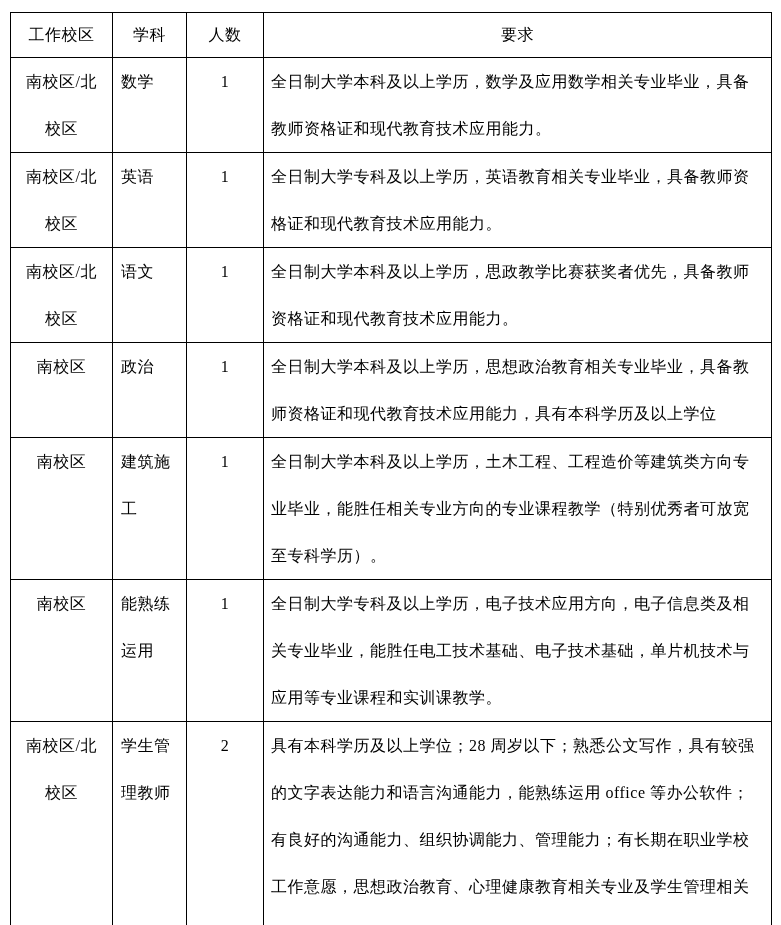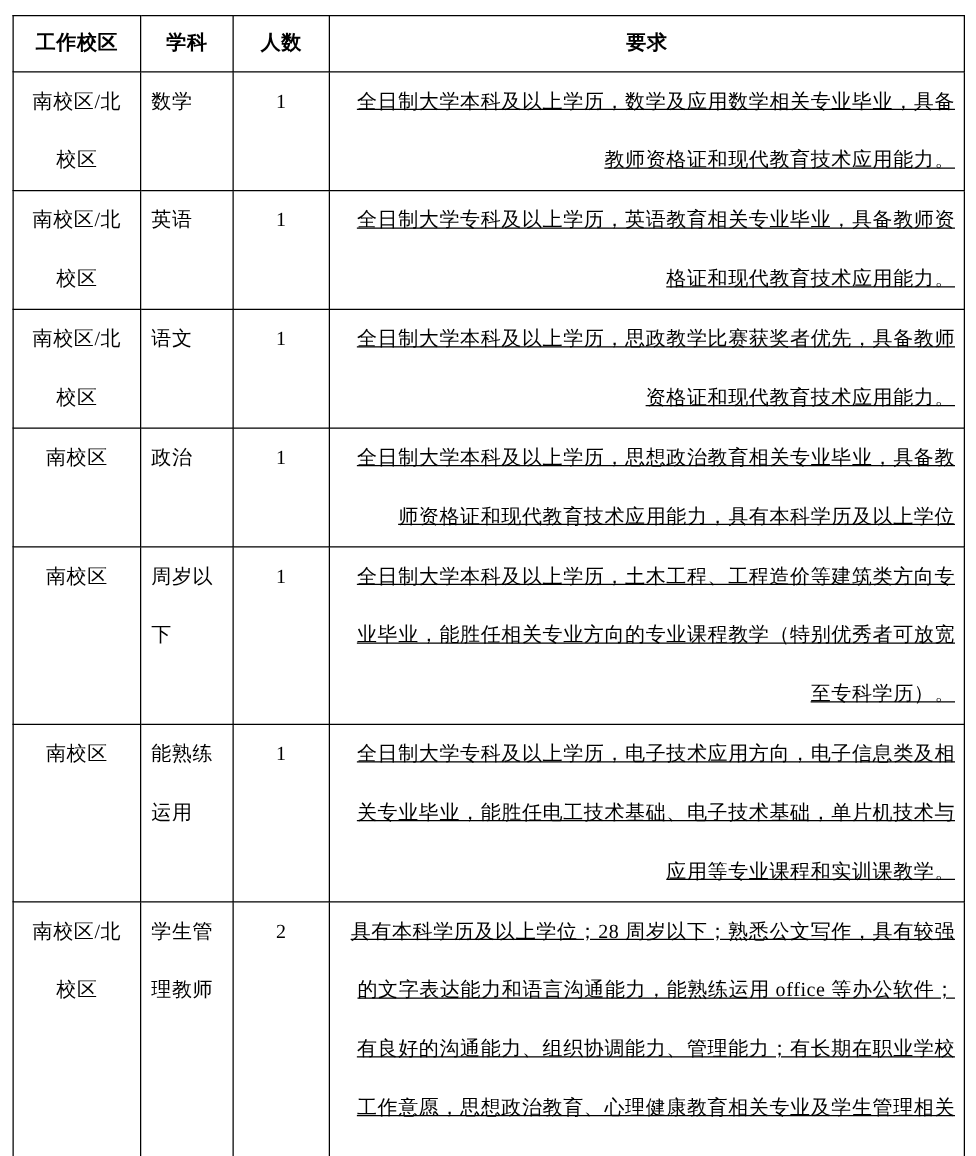--- a/index.html
+++ b/index.html
@@ -30,41 +30,40 @@
     border: 1px solid #000000;
     font-size: 16px;
     line-height: 47px;
     letter-spacing: 0.5px;
     vertical-align: top;
     overflow: hidden;
   }
   .doc-table th {
     height: 45px;
     padding: 0 2px;
-    font-weight: bold;
+    font-weight: normal;
     line-height: 44px;
   }
   .doc-table td {
     padding: 0 8px;
   }
   td.col-campus {
     text-align: center;
     word-break: break-all;
     padding: 0 9px;
   }
   td.col-subject {
     word-break: break-all;
   }
   td.col-count {
     text-align: center;
   }
   td.col-requirement {
-    text-align: right;
+    text-align: left;
     padding: 0 7px;
-    text-decoration: underline;
   }
 </style>
 </head>
 <body>
 
 <table class="doc-table">
   <colgroup>
     <col style="width:102px">
     <col style="width:74px">
     <col style="width:77px">
@@ -98,21 +97,21 @@
         <td class="col-requirement">全日制大学本科及以上学历，思政教学比赛获奖者优先，具备教师资格证和现代教育技术应用能力。</td>
       </tr>
       <tr>
         <td class="col-campus">南校区</td>
         <td class="col-subject">政治</td>
         <td class="col-count">1</td>
         <td class="col-requirement">全日制大学本科及以上学历，思想政治教育相关专业毕业，具备教师资格证和现代教育技术应用能力，具有本科学历及以上学位</td>
       </tr>
       <tr>
         <td class="col-campus">南校区</td>
-        <td class="col-subject">周岁以下</td>
+        <td class="col-subject">建筑施工</td>
         <td class="col-count">1</td>
         <td class="col-requirement">全日制大学本科及以上学历，土木工程、工程造价等建筑类方向专业毕业，能胜任相关专业方向的专业课程教学（特别优秀者可放宽至专科学历）。</td>
       </tr>
       <tr>
         <td class="col-campus">南校区</td>
         <td class="col-subject">能熟练运用</td>
         <td class="col-count">1</td>
         <td class="col-requirement">全日制大学专科及以上学历，电子技术应用方向，电子信息类及相关专业毕业，能胜任电工技术基础、电子技术基础，单片机技术与应用等专业课程和实训课教学。</td>
       </tr>
       <tr>

